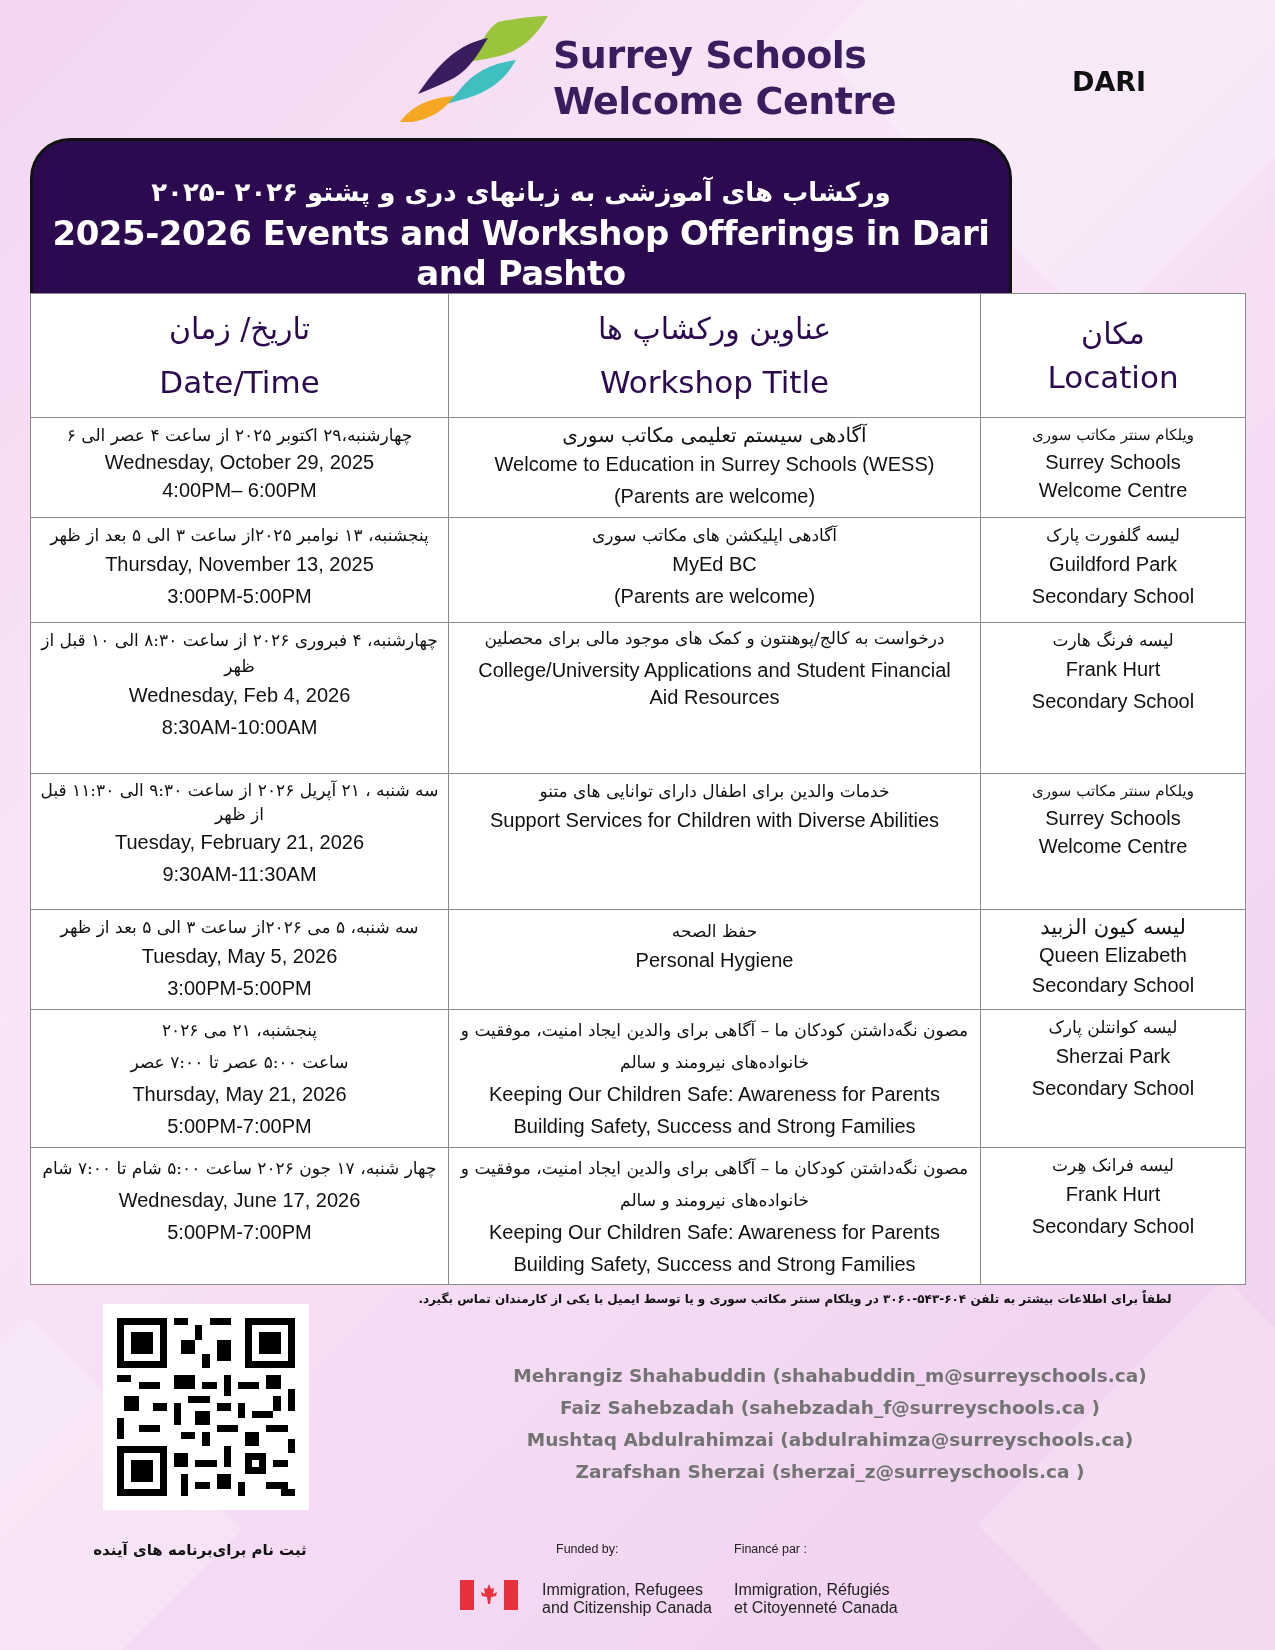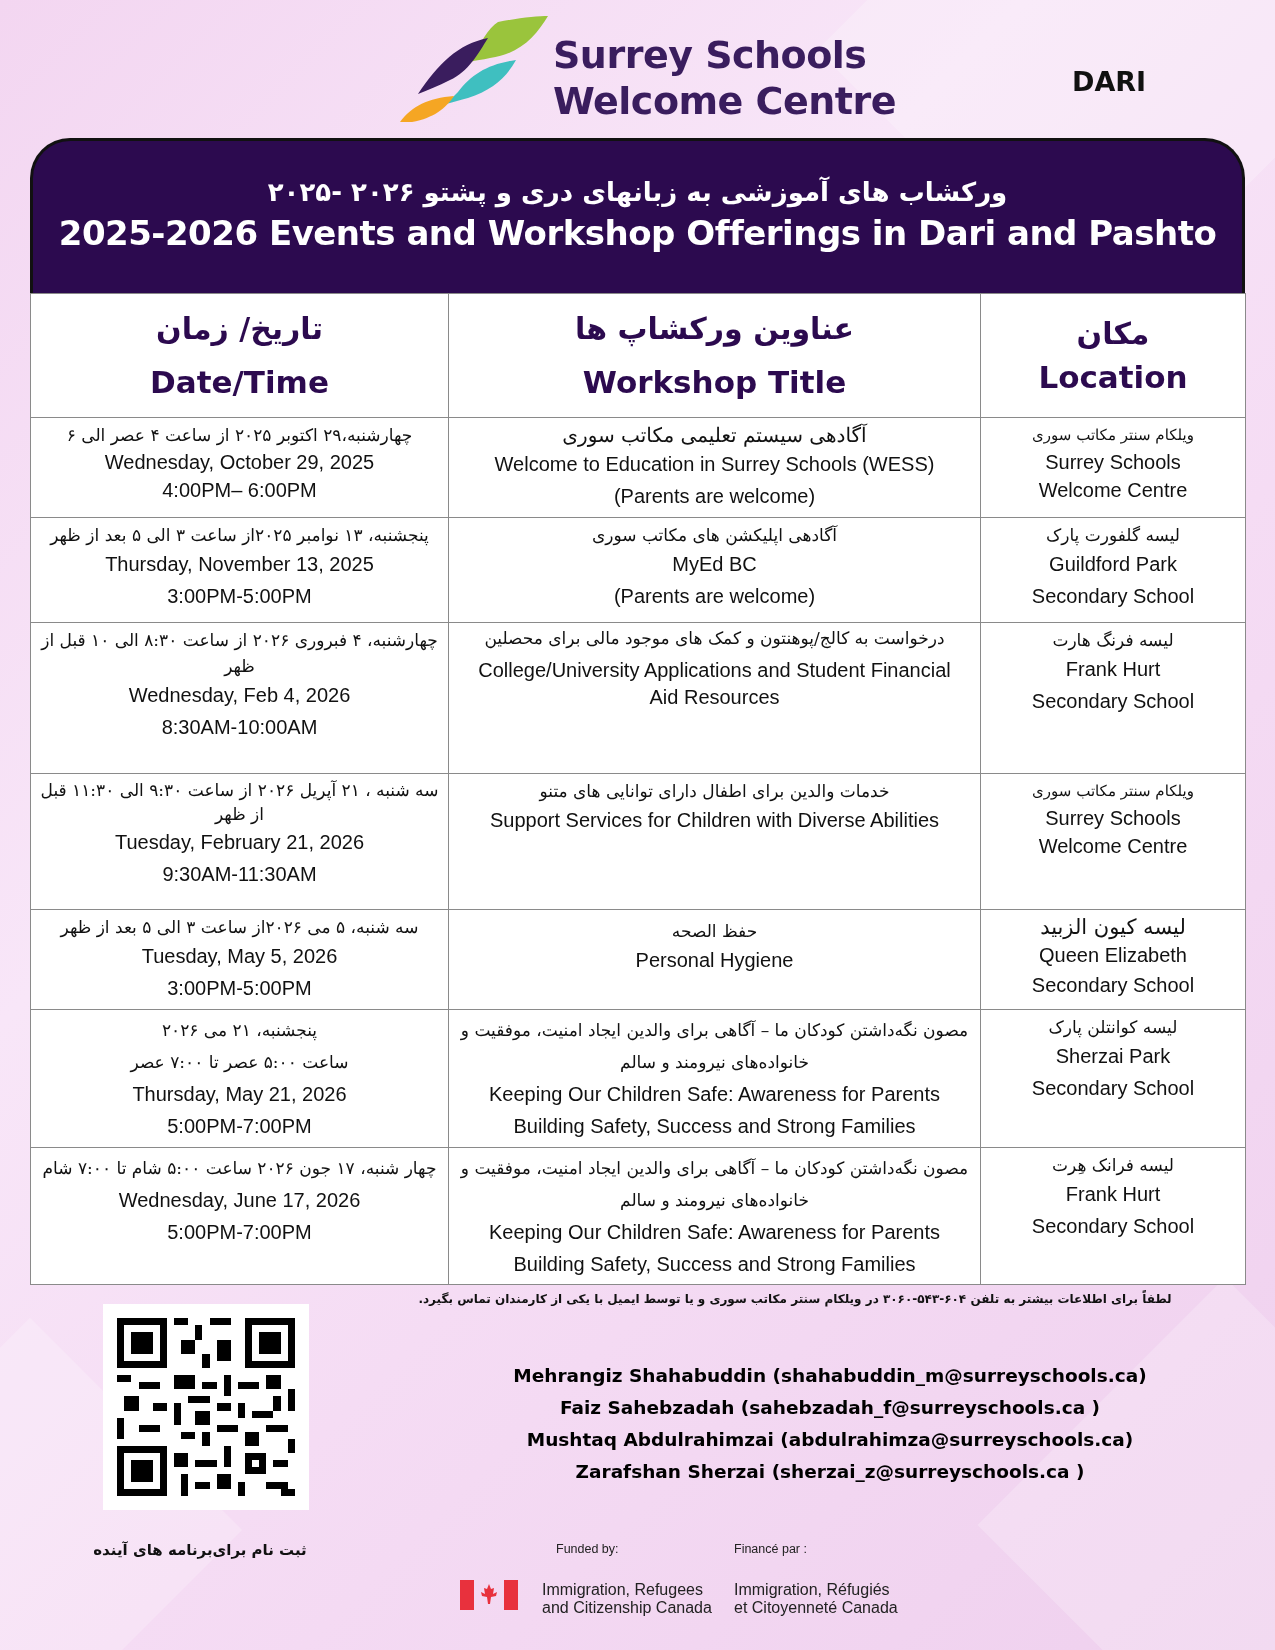--- a/index.html
+++ b/index.html
@@ -7,36 +7,36 @@
     width: 1275px; height: 1650px; position: relative; overflow: hidden;
     background: linear-gradient(135deg, #f3d6f1 0%, #f8e6f8 35%, #f5dcf4 60%, #efd0ee 100%);
     font-family: "Liberation Sans", sans-serif; color: #111;
   }
   .bg-shape { position: absolute; background: rgba(255,255,255,0.22); transform: rotate(45deg); }
   .logo { position: absolute; left: 398px; top: 14px; width: 480px; height: 112px; }
   .logo svg { position: absolute; left: 0; top: 0; }
   .logo-text { position: absolute; left: 155px; top: 18px; color: #3a1d5e; font-weight: bold;
     font-family: "DejaVu Sans", sans-serif; font-size: 38px; line-height: 46px; white-space: nowrap; letter-spacing: -0.5px; }
   .lang-tag { position: absolute; left: 1072px; top: 66px; font-weight: bold; font-size: 27px; color: #111; font-family: "DejaVu Sans", sans-serif; }
-  .banner { position: absolute; left: 30px; top: 138px; width: 1215px; height: 155px;
+  .banner { position: absolute; left: 30px; top: 138px; width: 982px; height: 155px;
     background: #2c0a4f; border: 3px solid #111; border-bottom: none; border-radius: 40px 40px 0 0; box-sizing: border-box; text-align: center; color: #fff; }
   .banner-fa { font-family: "DejaVu Sans", sans-serif; font-size: 26px; font-weight: bold; margin-top: 36px; direction: rtl; }
   .banner-en { font-family: "DejaVu Sans", sans-serif; font-size: 34px; font-weight: bold; margin-top: 6px; letter-spacing: -0.5px; }
   table.events { position: absolute; left: 30px; top: 293px; width: 1215px; border-collapse: collapse; background: #fff; table-layout: fixed; }
   table.events td, table.events th { border: 1.5px solid #8a8a8a; text-align: center; vertical-align: top; padding: 4px 6px; }
-  table.events th { color: #2c0a4f; font-family: "DejaVu Sans", sans-serif; font-weight: bold; vertical-align: middle; }
+  table.events th { color: #2c0a4f; font-family: "DejaVu Sans", sans-serif; font-weight: normal; vertical-align: middle; }
   th .fa { font-size: 30px; direction: rtl; display: block; }
   th .en { font-size: 31px; display: block; margin-top: 18px; }
   td .fa { font-family: "DejaVu Serif", serif; font-size: 17px; direction: rtl; display: block; line-height: 26px; }
   td .en { font-size: 20px; display: block; line-height: 32px; color: #111; }
   td.mid { vertical-align: middle; }
   .contact-fa { position: absolute; left: 370px; top: 1283px; width: 850px; text-align: center; direction: rtl;
     font-family: "DejaVu Sans", sans-serif; font-weight: bold; font-size: 12px; line-height: 32px; }
   .contacts { position: absolute; left: 500px; top: 1360px; width: 660px; text-align: center;
-    font-family: "DejaVu Sans", sans-serif; font-weight: bold; font-size: 18.5px; line-height: 32px; color: #000000; }
+    font-family: "DejaVu Sans", sans-serif; font-weight: bold; font-size: 18.5px; line-height: 32px; color: #737373; }
   .qr { position: absolute; left: 103px; top: 1304px; width: 206px; height: 206px; background: #fff; }
   .qr-caption { position: absolute; left: 80px; top: 1541px; width: 240px; text-align: center; direction: rtl;
     font-family: "DejaVu Sans", sans-serif; font-weight: bold; font-size: 15px; }
   .funded { position: absolute; font-size: 12.5px; color: #222; }
   .ircc { position: absolute; font-size: 16px; line-height: 18px; color: #222; }
   .flag { position: absolute; left: 460px; top: 1580px; width: 58px; height: 30px; }
 </style>
 </head>
 <body>
 

